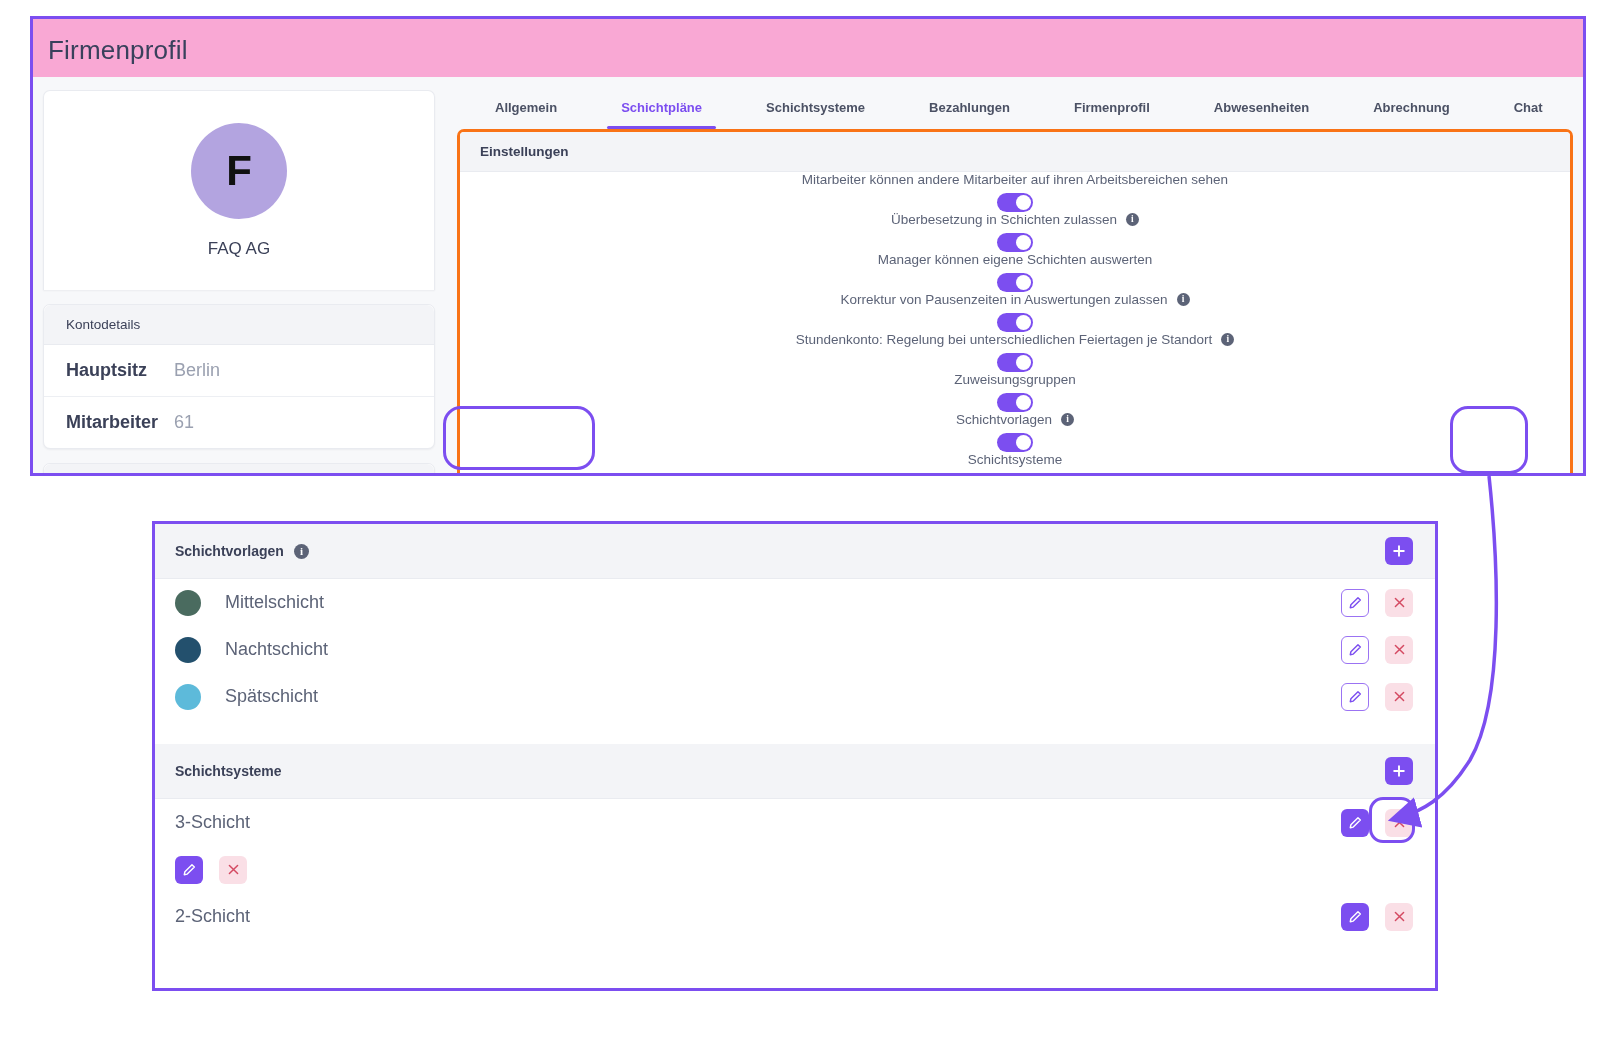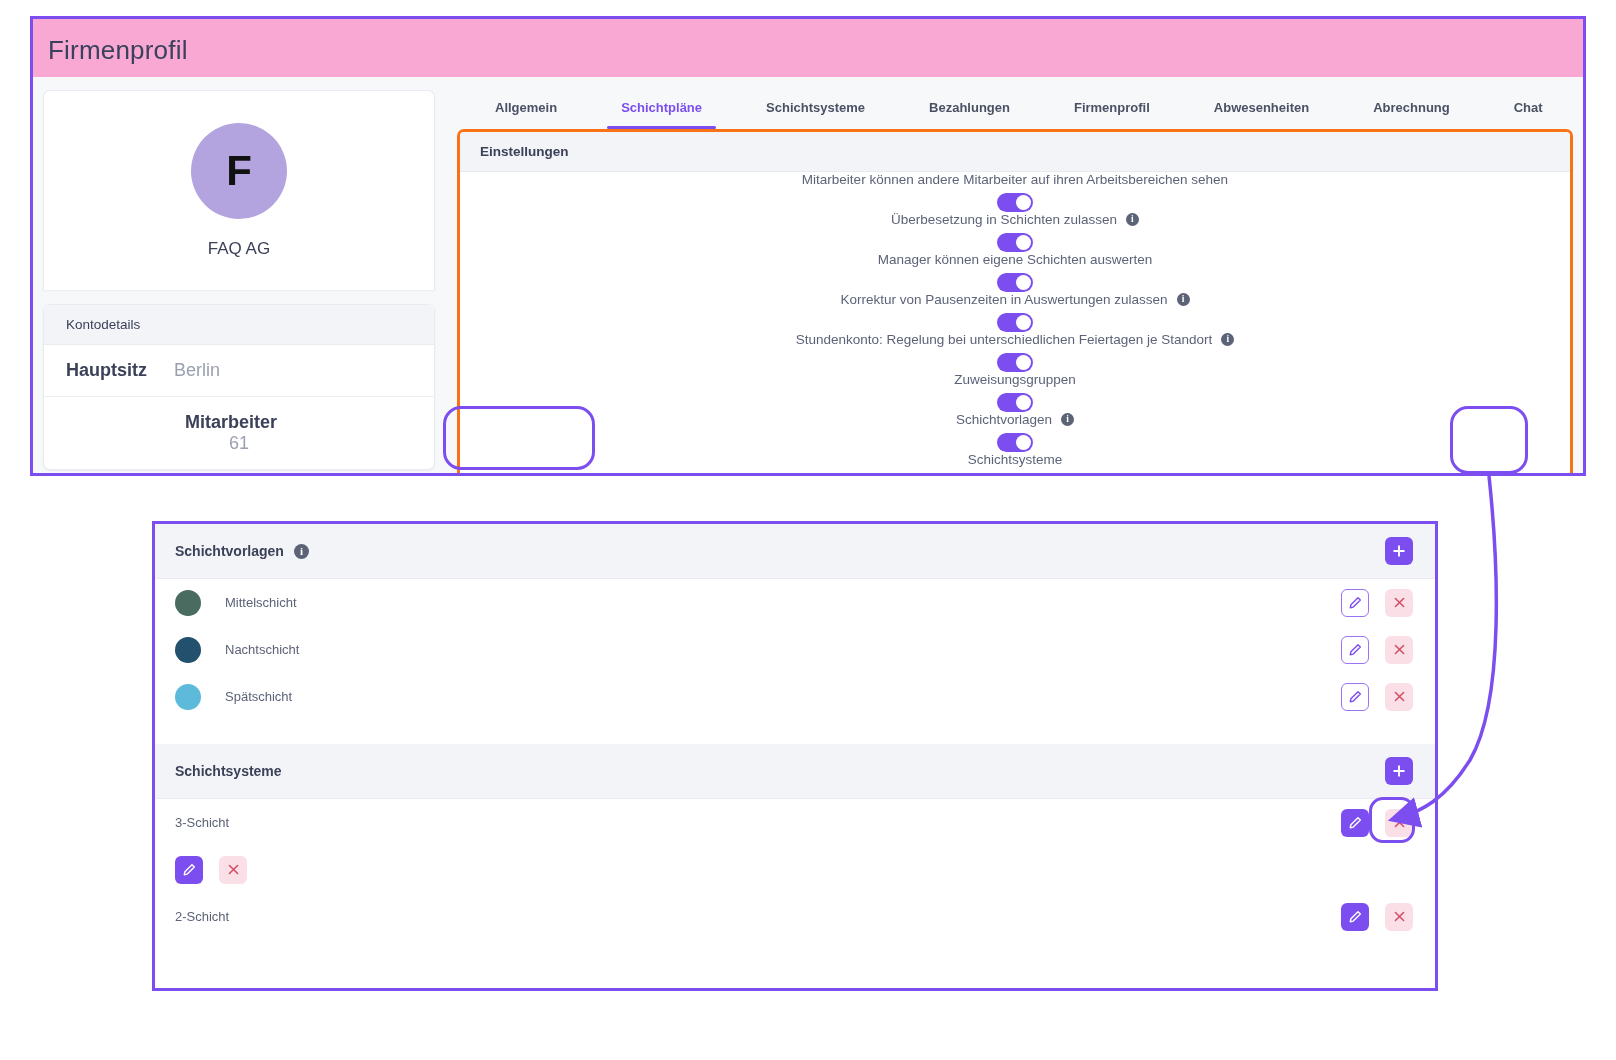--- a/index.html
+++ b/index.html
@@ -69,21 +69,21 @@
     border-bottom: 1px solid #e9ebf0;
     padding: 12px 22px;
     font-size: 13.5px; font-weight: 400; color: #3b4158;
     border-radius: 7px 7px 0 0;
   }
   .kv-row {
     display: flex; align-items: center;
     padding: 15px 22px;
     font-size: 18px;
   }
-  .kv-row + .kv-row { border-top: 1px solid #edeff3; flex-direction: column; }
+  .kv-row + .kv-row { border-top: 1px solid #edeff3; }
   .kv-key { width: 108px; font-weight: 700; color: #3b4158; }
   .kv-val { color: #9aa0b0; }
 
   
   .right-col { flex: 1; padding-top: 0; min-width: 0; }
   .tabs {
     display: flex; align-items: flex-end;
     gap: 16px;
     height: 52px;
     padding-left: 14px;
@@ -185,21 +185,21 @@
     display: flex; align-items: center;
     padding: 0 22px 0 20px;
     background: #fff;
   }
   .dot {
     width: 26px; height: 26px; border-radius: 50%;
     flex: 0 0 auto;
   }
   .item-label {
     margin-left: 24px;
-    font-size: 13px; color: #5c6377;
+    font-size: 18px; color: #5c6377;
     flex: 1;
   }
   .item-label.plain { margin-left: 0; }
   .row-actions { display: flex; align-items: center; gap: 16px; }
   .btn-edit-outline {
     width: 28px; height: 28px; border-radius: 6px;
     background: #fff; border: 1.6px solid #9b73f3;
     display: flex; align-items: center; justify-content: center;
     cursor: pointer;
   }

